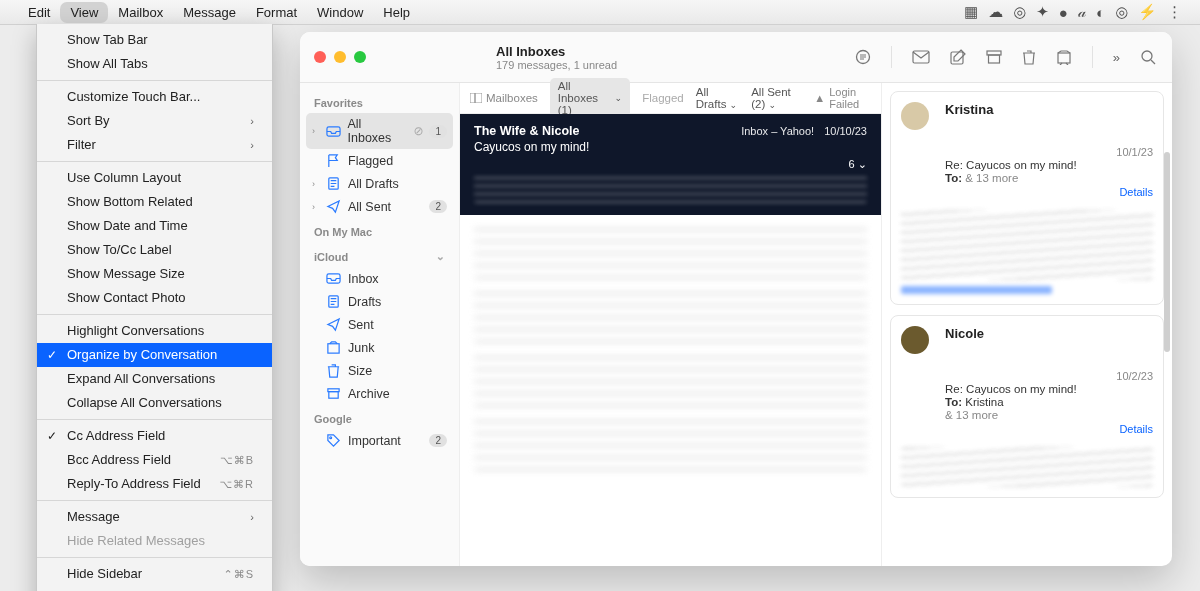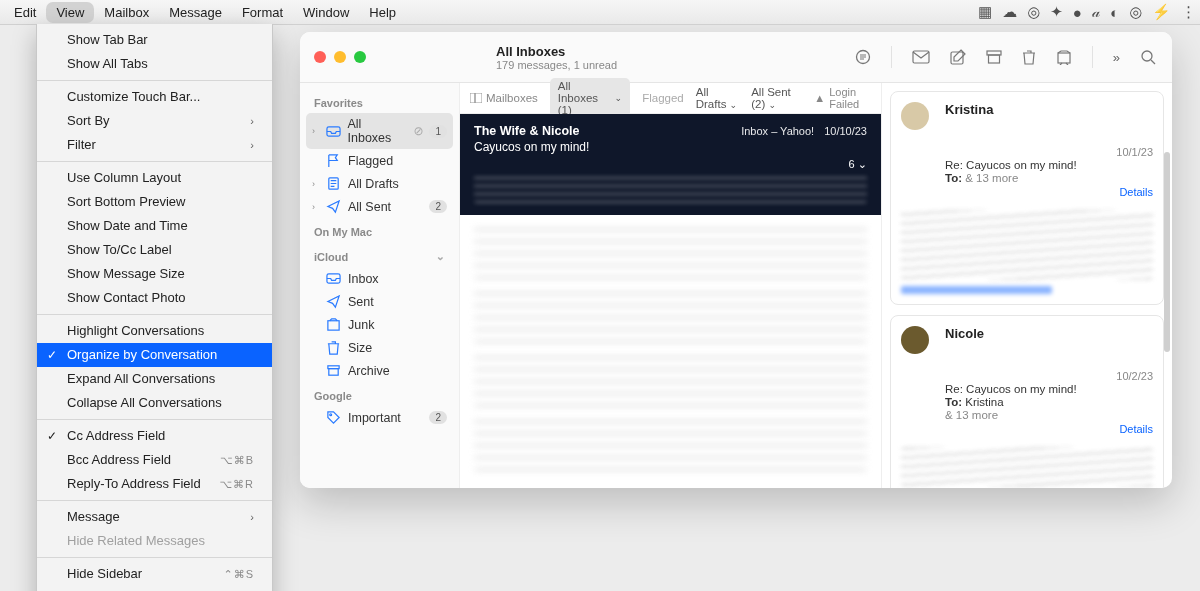--- a/index.html
+++ b/index.html
@@ -2,21 +2,21 @@
 <html><head>
 <meta charset="utf-8">
 <style>
   html,body{margin:0;padding:0;width:1200px;height:591px;overflow:hidden;
     font-family:-apple-system,"Helvetica Neue",Arial,sans-serif;font-size:13px;
     background:#ececec;color:#222;-webkit-font-smoothing:antialiased;}
 
   
   .menubar{height:24px;background:linear-gradient(#f6f6f6,#e9e9e9);
     border-bottom:1px solid #d0d0d0;display:flex;align-items:center;
-    padding:0 4px;position:relative;z-index:20;justify-content:center;}
+    padding:0 18px;position:relative;z-index:20;justify-content:center;}
   .menubar .menu-item{padding:3px 10px;cursor:default;}
   .menubar .menu-item.open{background:#d2d2d2;border-radius:7px;}
   .menubar .tray{margin-left:auto;display:flex;gap:10px;align-items:center;
     font-family:"Arial Unicode MS",sans-serif;font-size:15px;color:#333;}
   .menubar .tray span{opacity:.85;}
 
   
   .dropdown{position:absolute;left:36px;top:24px;width:235px;
     background:#f3f3f3;border:1px solid #c8c8c8;border-top:none;
     border-radius:0 0 6px 6px;box-shadow:0 10px 25px rgba(0,0,0,.25);
@@ -25,21 +25,21 @@
     align-items:center;justify-content:space-between;cursor:default;
     font-size:13px;line-height:16px;}
   .dd-item .chk{position:absolute;left:10px;font-size:12px;}
   .dd-item .arrow{font-size:11px;opacity:.7;}
   .dd-item .short{font-size:11px;color:#8a8a8a;letter-spacing:1px;}
   .dd-item.sel{background:#0a63ff;color:#fff;}
   .dd-item.dis{color:#a0a0a0;}
   .dd-sep{height:1px;background:#d6d6d6;margin:4px 0;}
 
   
-  .mail-win{position:absolute;left:300px;top:32px;width:872px;height:456px;
+  .mail-win{position:absolute;left:300px;top:32px;width:872px;height:534px;
     background:#fff;border-radius:10px;box-shadow:0 15px 40px rgba(0,0,0,.2);
     overflow:hidden;display:flex;flex-direction:column;}
   .titlebar{height:50px;display:flex;align-items:center;border-bottom:1px solid #e5e5e5;
     background:#fafafa;}
   .traffic{display:flex;gap:8px;padding:0 14px;}
   .dot{width:12px;height:12px;border-radius:50%;}
   .dot.red{background:#ff5f57;}.dot.yel{background:#ffbd2e;}.dot.grn{background:#28c940;}
   .title-block{margin-left:116px;}
   .title-block .t1{font-weight:600;font-size:13px;}
   .title-block .t2{font-size:11px;color:#888;}
@@ -152,21 +152,21 @@
     </div>
     <div class="dd-item">
       <span>Filter</span>
       <span class="arrow">›</span>
     </div>
     <div class="dd-sep"></div>
     <div class="dd-item">
       <span>Use Column Layout</span>
     </div>
     <div class="dd-item">
-      <span>Sort Bottom Preview</span>
+      <span>Show Bottom Related</span>
     </div>
     <div class="dd-item">
       <span>Show Date and Time</span>
     </div>
     <div class="dd-item">
       <span>Show To/Cc Label</span>
     </div>
     <div class="dd-item">
       <span>Show Message Size</span>
     </div>
@@ -333,20 +333,30 @@
       <div id="sb-ic">
           <div class="sb-row">
             <span class="chev"></span>
             <span class="ico">
               <svg width="15" height="15" viewBox="0 0 16 16" fill="none" stroke="#2a7bff" stroke-width="1.3">
                 <rect x="1" y="3" width="14" height="10" rx="2"></rect>
                 <path d="M1 8h4l1 2h4l1-2h4"></path>
               </svg>
             </span>
             <span>Inbox</span>
+          </div>
+          <div class="sb-row">
+            <span class="chev"></span>
+            <span class="ico">
+              <svg width="15" height="15" viewBox="0 0 16 16" fill="none" stroke="#2a7bff" stroke-width="1.3">
+                <rect x="3" y="2" width="10" height="12" rx="1"></rect>
+                <path d="M5 5h6M5 8h6M5 11h4"></path>
+              </svg>
+            </span>
+            <span>Drafts</span>
           </div>
           <div class="sb-row">
             <span class="chev"></span>
             <span class="ico">
               <svg width="15" height="15" viewBox="0 0 16 16" fill="none" stroke="#2a7bff" stroke-width="1.3">
                 <path d="M2 8l12-6-4 12-3-4z"></path>
               </svg>
             </span>
             <span>Sent</span>
           </div>

